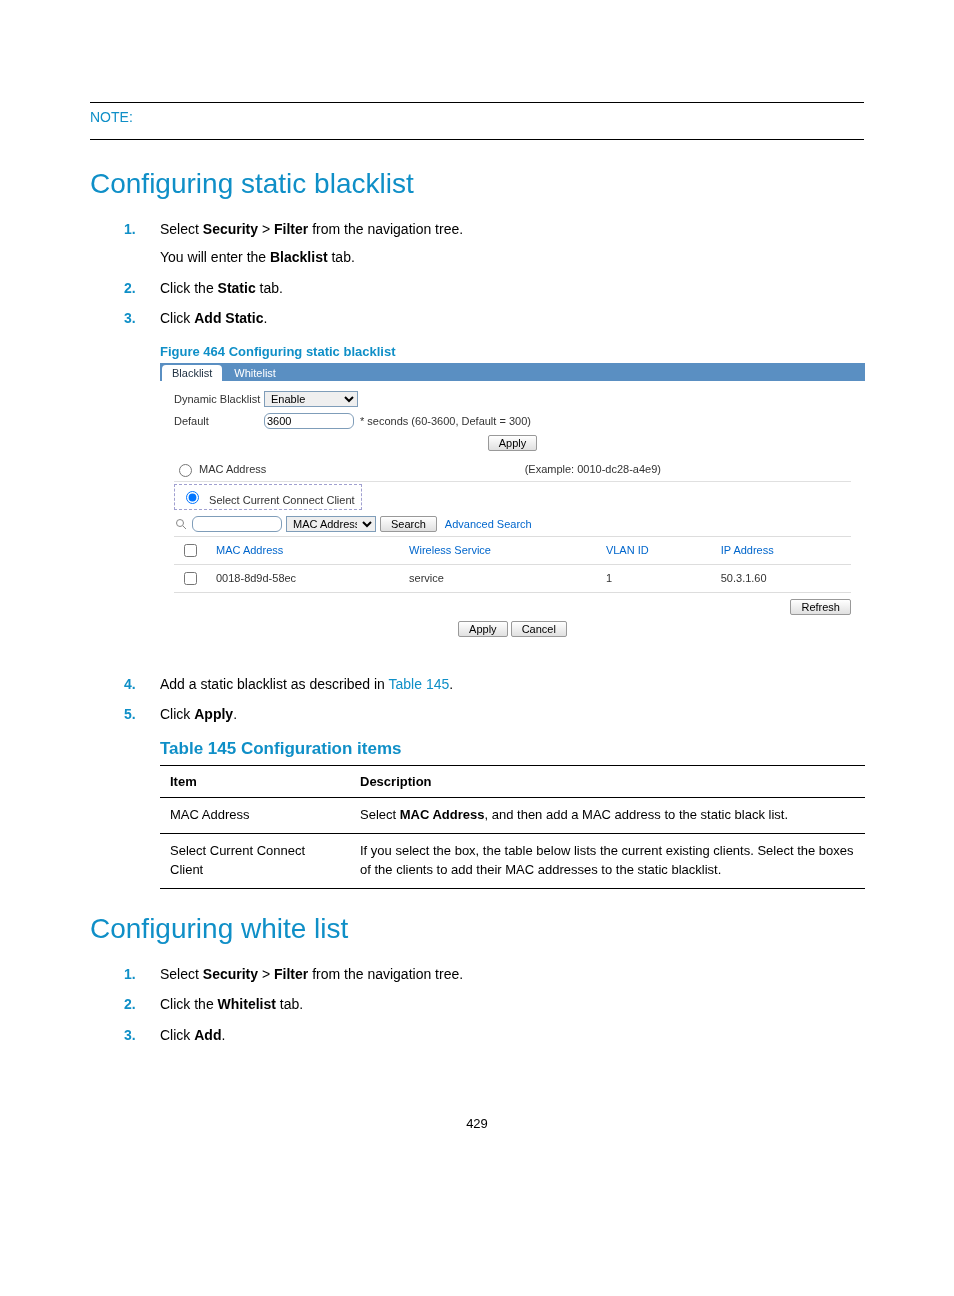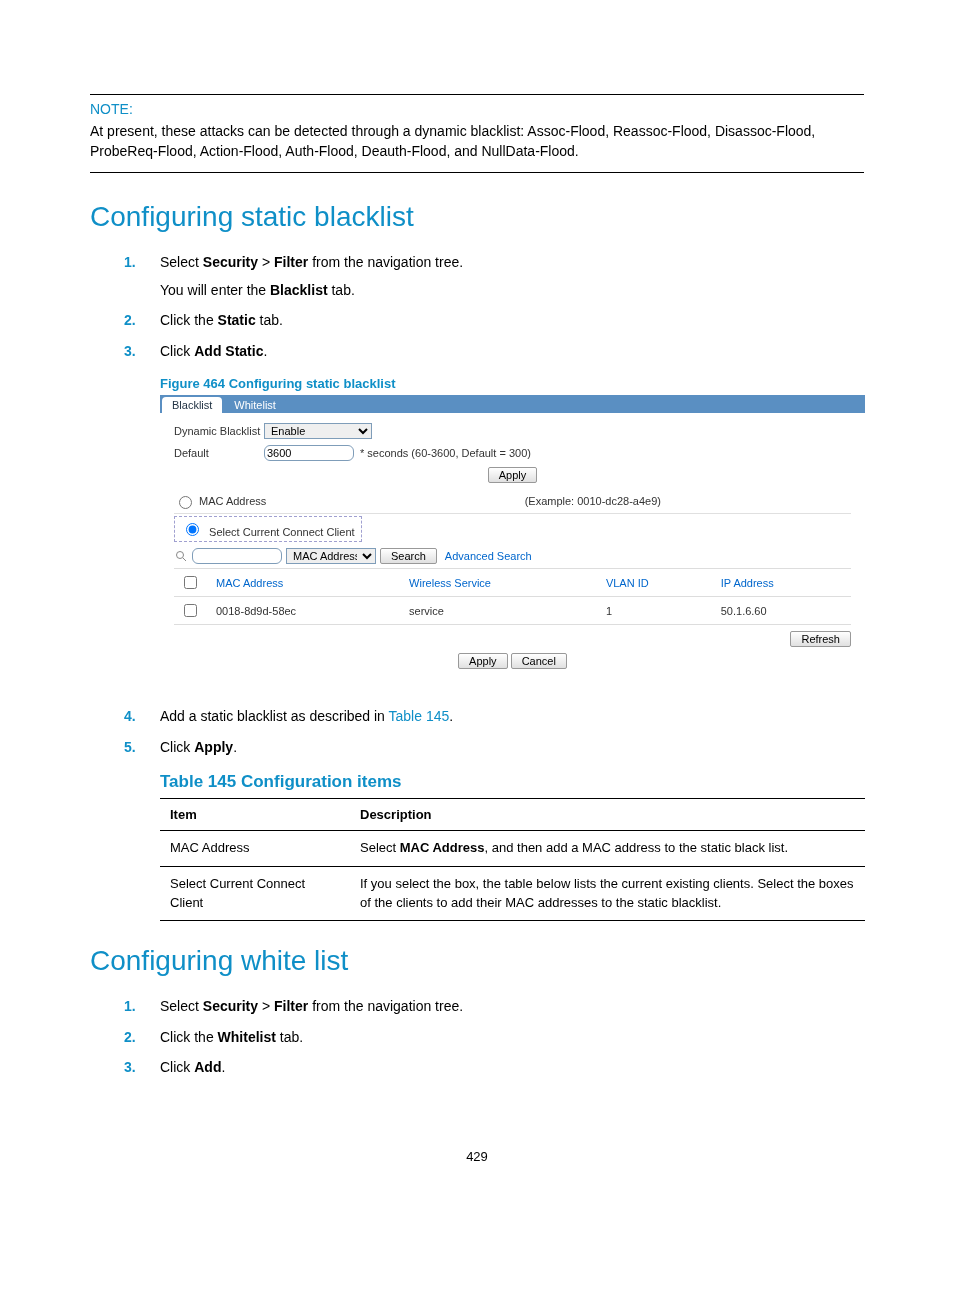--- a/index.html
+++ b/index.html
@@ -3,21 +3,21 @@
 <meta charset="utf-8">
 <style>
   body {
     margin: 0;
     font-family: Arial, Helvetica, sans-serif;
     background: #fff;
     color: #000;
   }
   .page {
     width: 954px;
-    margin: 4px auto;
+    margin: 12px auto;
     padding: 90px 90px 40px 90px;
     box-sizing: border-box;
   }
   .note-block {
     border-top: 1px solid #000;
     border-bottom: 1px solid #000;
     padding: 6px 0 10px 0;
     margin-bottom: 28px;
   }
   .note-block .note-label {
@@ -103,21 +103,21 @@
     margin-bottom: 6px;
   }
   .form-row label.lbl { width: 90px; }
   select.dd, input.txt {
     font-size: 11px;
     border: 1px solid #7f9db9;
     height: 16px;
     box-sizing: border-box;
     padding: 0 2px;
   }
-  select.dd { width: 108px; }
+  select.dd { width: 94px; }
   input.txt { width: 90px; border-radius: 6px; }
   .hint { margin-left: 6px; color: #333; }
   .btn {
     font-size: 11px;
     border: 1px solid #999;
     background: linear-gradient(#fff,#e0e0e0);
     padding: 1px 10px;
     border-radius: 2px;
     cursor: default;
   }
@@ -216,21 +216,20 @@
     margin-top: 70px;
   }
 </style>
 </head>
 <body>
 
 <div class="page">
 
   <div class="note-block">
     <div class="note-label">NOTE:</div>
-    <div class="note-text">At present, these attacks can be detected through a dynamic blacklist: Assoc-Flood, Reassoc-Flood, Disassoc-Flood, ProbeReq-Flood, Action-Flood, Auth-Flood, Deauth-Flood, and NullData-Flood.</div>
   </div>
 
   <h1>Configuring static blacklist</h1>
 
   <ol class="steps">
     <li>
       <span class="num">1.</span>
       <span>
         <span>Select </span><span class="bold">Security</span><span> &gt; </span><span class="bold">Filter</span><span> from the navigation tree.</span>
       </span>
@@ -305,21 +304,21 @@
             <th>VLAN ID</th>
             <th>IP Address</th>
           </tr>
         </thead>
         <tbody>
           <tr>
             <td><input type="checkbox" style=""></td>
             <td>0018-8d9d-58ec</td>
             <td>service</td>
             <td>1</td>
-            <td>50.1.6.60</td>
+            <td>50.3.1.60</td>
           </tr>
         </tbody>
       </table>
 
       <div class="refresh-row"><button class="btn">Refresh</button></div>
 
       <div class="center">
         <button class="btn">Apply</button>
         <button class="btn">Cancel</button>
       </div>

